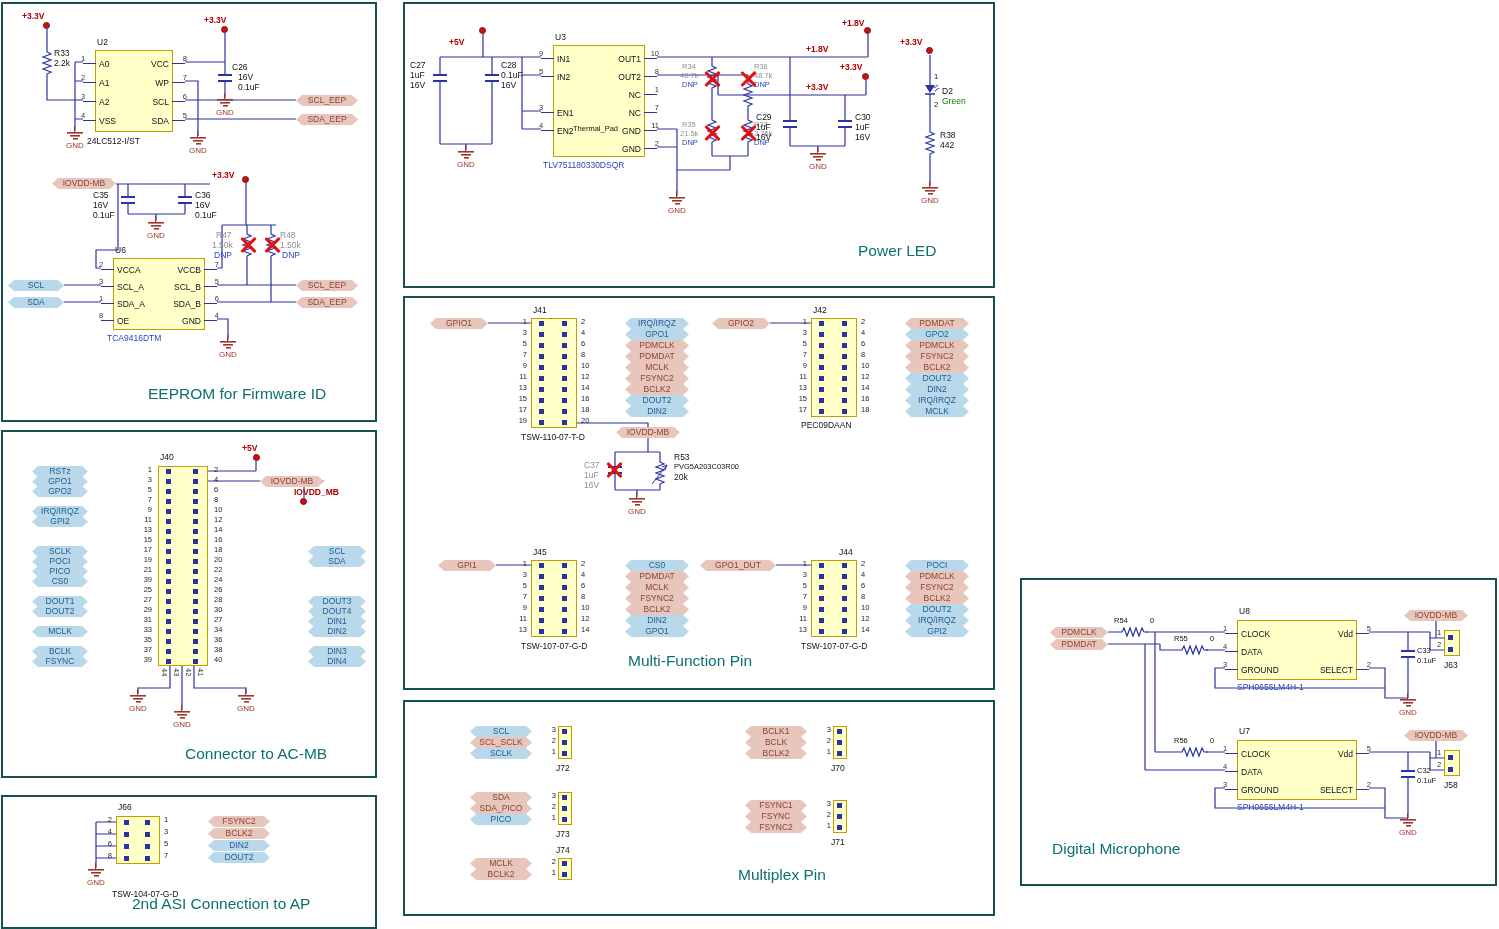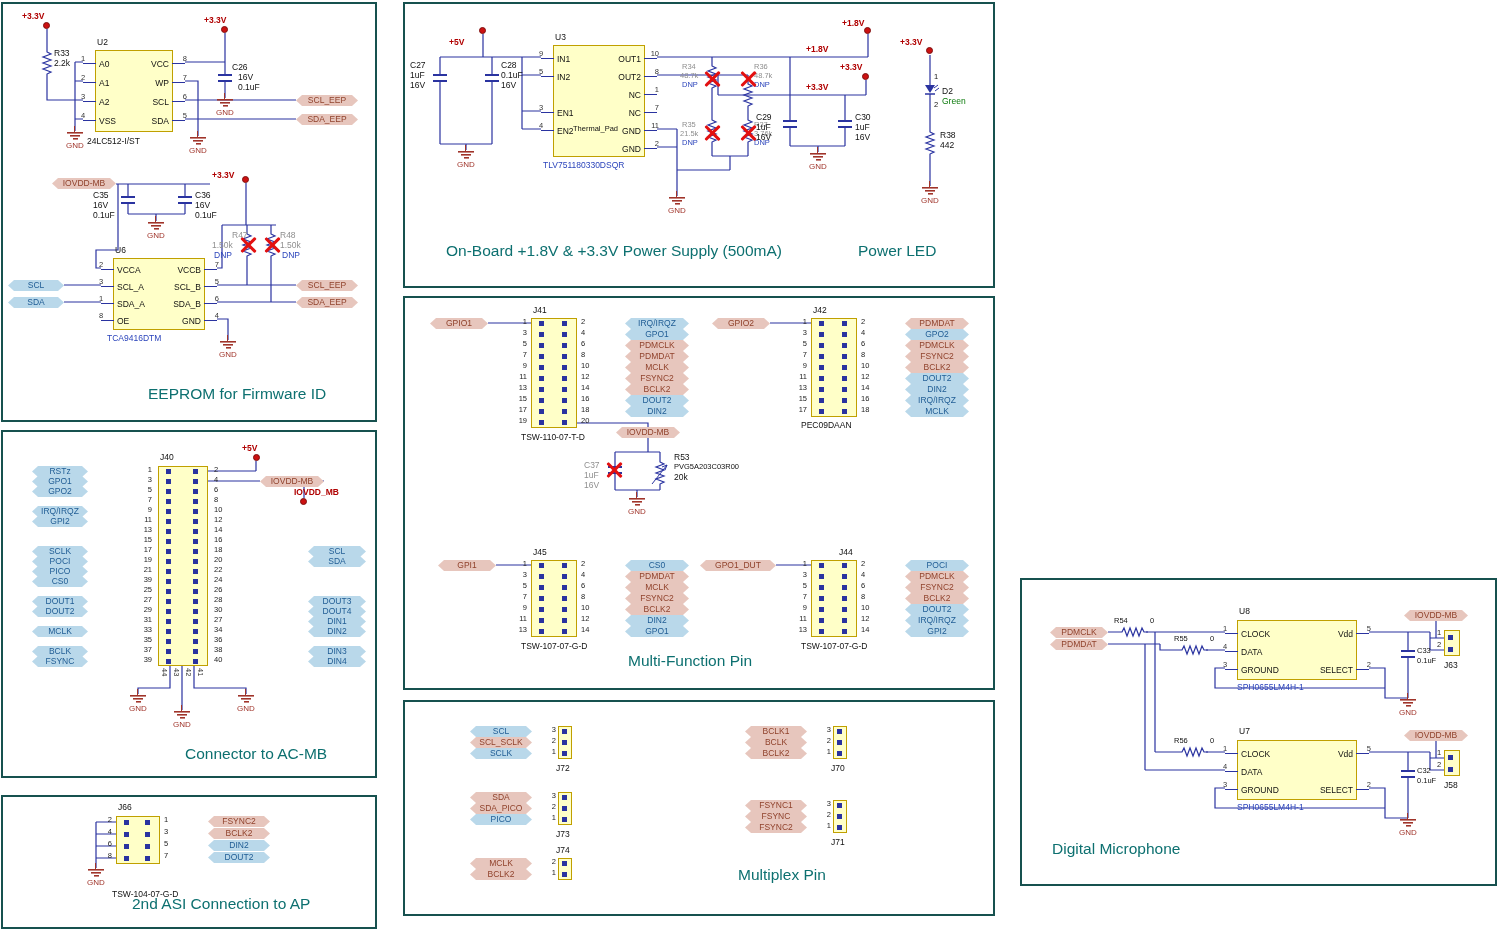--- a/index.html
+++ b/index.html
@@ -190,21 +190,21 @@
 
 <span class="pwr-t" style="left:212px;top:170px">+3.3V</span>
 <span class="pdot" style="left:242px;top:176px"></span>
 
 <svg class="sym" style="left:242px;top:230px" width="10" height="30" viewBox="0 0 10 30">
       <path d="M5,0 V4 L9,6 1,9 9,12 1,15 9,18 1,21 9,24 5,26 V30" fill="none" stroke="#2a33a0" stroke-width="1.2"></path>
     </svg>
 <svg class="sym" style="left:266px;top:230px" width="10" height="30" viewBox="0 0 10 30">
       <path d="M5,0 V4 L9,6 1,9 9,12 1,15 9,18 1,21 9,24 5,26 V30" fill="none" stroke="#2a33a0" stroke-width="1.2"></path>
     </svg>
-<span class="lbl gray" style="left:232px;top:230px">R47</span>
+<span class="lbl gray" style="left:216px;top:230px">R47</span>
 <span class="lbl gray" style="left:212px;top:240px">1.50k</span>
 <span class="lbl blue" style="left:214px;top:250px">DNP</span>
 <span class="lbl gray" style="left:280px;top:230px">R48</span>
 <span class="lbl gray" style="left:280px;top:240px">1.50k</span>
 <span class="lbl blue" style="left:282px;top:250px">DNP</span>
 <div class="xmark" style="left:239px;top:236px"></div>
 <div class="xmark" style="left:263px;top:236px"></div>
 
 <span class="lbl" style="left:115px;top:245px">U6</span>
 <div class="ic" style="left:113px;top:258px;width:92px;height:72px">
@@ -639,21 +639,20 @@
 <span class="lbl tiny" style="left:934px;top:100px">2</span>
 <svg class="sym" style="left:925px;top:128px" width="10" height="30" viewBox="0 0 10 30">
       <path d="M5,0 V4 L9,6 1,9 9,12 1,15 9,18 1,21 9,24 5,26 V30" fill="none" stroke="#2a33a0" stroke-width="1.2"></path>
     </svg>
 <span class="lbl" style="left:940px;top:130px">R38</span>
 <span class="lbl" style="left:940px;top:140px">442</span>
 <div class="gnd" style="left:922px;top:187px">
       <span class="gnd-t">GND</span>
     </div>
 
-<span class="btitle" style="left:446px;top:242px">On-Board +1.8V &amp; +3.3V Power Supply  (500mA)</span>
 <span class="btitle" style="left:858px;top:242px">Power LED</span>
 
 <span class="nf c-p" style="left:430px;top:318px;width:58px">GPIO1</span>
 <span class="lbl" style="left:533px;top:305px">J41</span>
 <div class="conn" style="left:515px;top:318px">
   <div class="cbody" style="left:16px;top:0;width:46px;height:110px"></div>
   <div>
 
       <div class="crow jr">
         <span class="cpn lpn">1</span>

